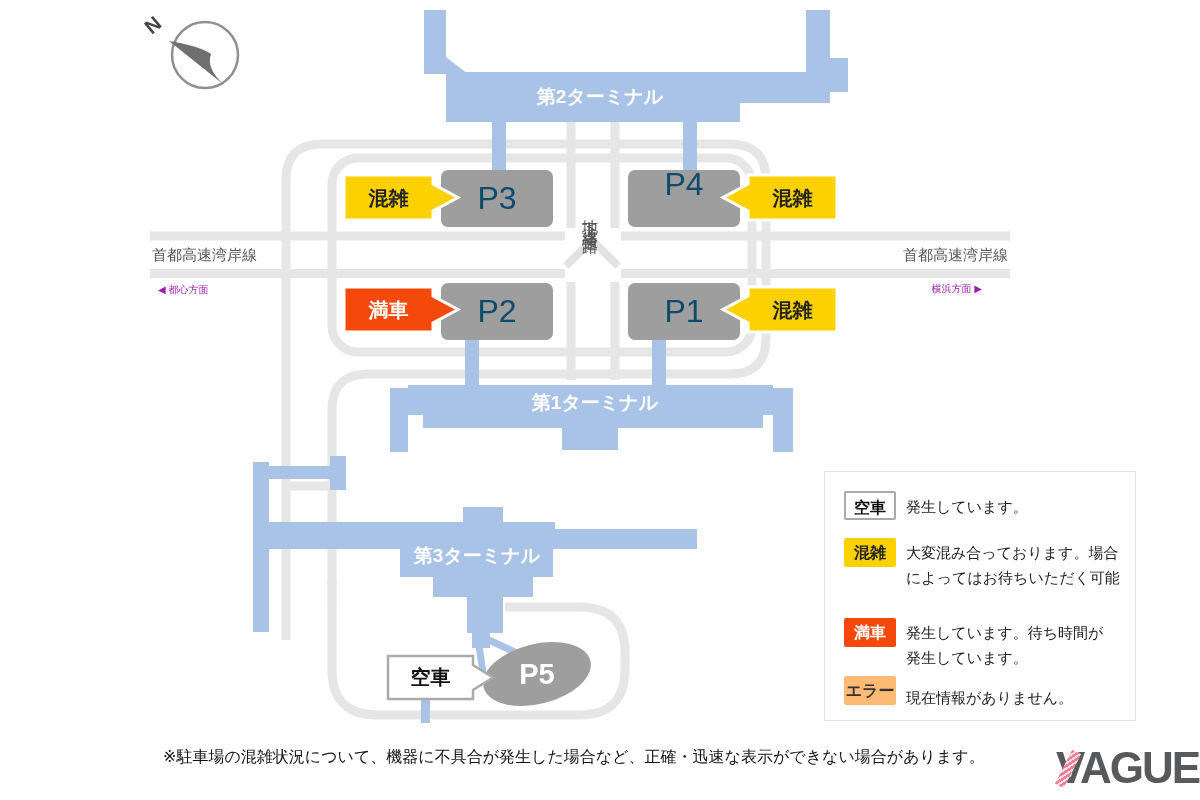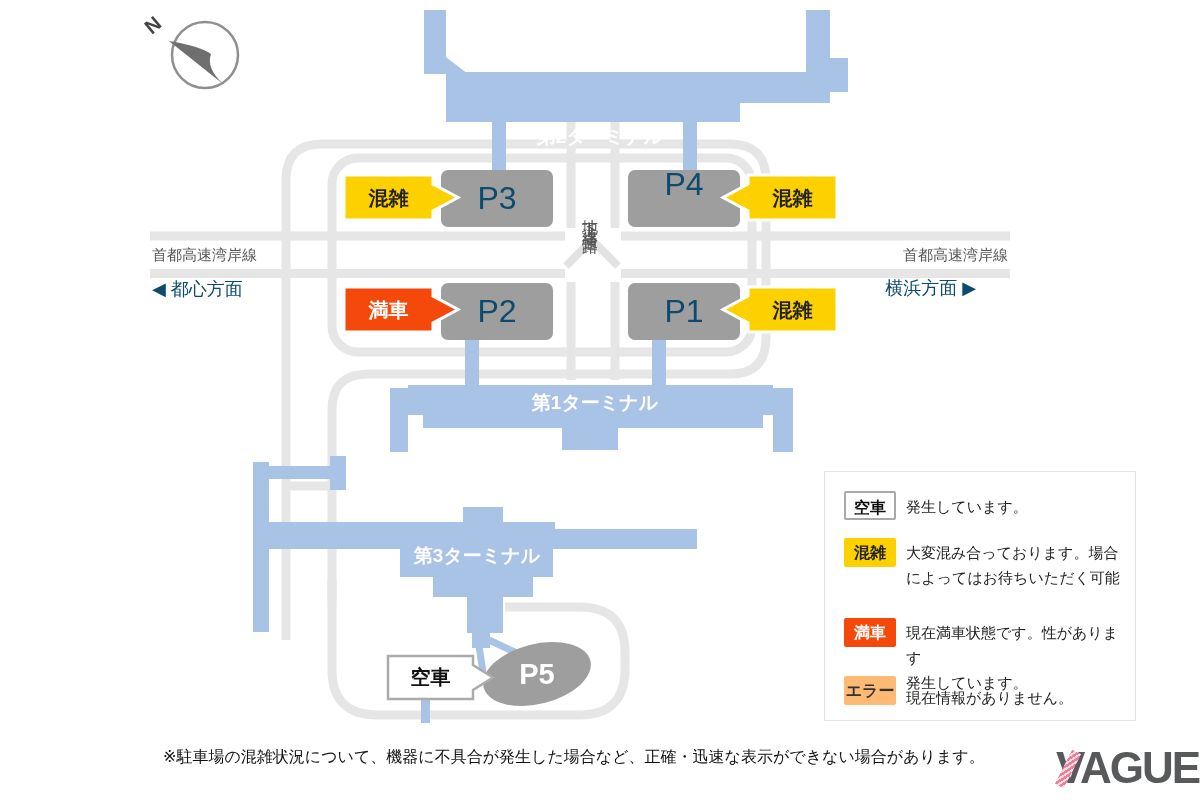--- a/index.html
+++ b/index.html
@@ -7,21 +7,21 @@
   #stage{position:relative;width:1200px;height:800px;background:#fff;overflow:hidden;}
   #map-svg{position:absolute;left:0;top:0;z-index:1;}
   .ovl{position:absolute;z-index:3;}
   .t-label{color:#fff;font-weight:bold;font-size:19px;text-align:center;width:160px;line-height:20px;}
   .p-label{color:#0c4a6e;font-weight:normal;font-size:32px;text-align:center;width:112px;line-height:27px;}
   .p5-label{color:#fff;font-weight:bold;font-size:29px;text-align:center;width:110px;line-height:30px;}
   .tag-label{font-weight:bold;font-size:20px;text-align:center;width:89px;line-height:22px;color:#222;}
   .tag-label.full{color:#fff;}
   .tag-label.avail{color:#111;width:85px;}
   .road-name{font-size:15px;color:#555;line-height:17px;}
-  .road-dir{font-size:18px;color:#0c4a6e;line-height:17px;}
+  .road-dir{font-size:10px;color:#a21caf;line-height:17px;margin-left:6px;}
   .r-align{width:150px;text-align:right;}
   .corridor{writing-mode:vertical-rl;font-size:16px;color:#555;letter-spacing:4px;line-height:20px;}
   .compass-n{font-weight:bold;font-size:20px;color:#444;transform:rotate(-40deg);}
   .legend{left:824px;top:471px;width:310px;height:248px;background:#fff;border:1px solid #e2e2e2;z-index:4;}
   .legend .chip{position:absolute;left:19px;width:52px;height:29px;line-height:29px;text-align:center;
     font-size:16px;font-weight:bold;border-radius:2px;box-sizing:border-box;}
   .chip-available{background:#fff;border:2px solid #a9a9a9;color:#111;}
   .chip-crowded{background:#fdd000;color:#222;}
   .chip-full{background:#f4490a;color:#fff;}
   .chip-error{background:#fdba74;color:#333;}
@@ -108,21 +108,21 @@
   </g>
 
   <g>
     <circle cx="205" cy="55" r="33" fill="#ffffff" stroke="#8f8f8f" stroke-width="2.5"></circle>
     <path d="M169,41 L223,84 Q206,68 211,54 Q200,46 169,41 Z" fill="#6f6f6f"></path>
   </g>
 </svg>
 
 <div class="ovl compass-n" style="left:146px;top:14px;">N</div>
 
-<div class="ovl t-label" style="left:520px;top:87px;margin-top:40px;">第2ターミナル</div>
+<div class="ovl t-label" style="left:520px;top:87px;">第2ターミナル</div>
 <div class="ovl t-label" style="left:515px;top:393px;">第1ターミナル</div>
 <div class="ovl t-label" style="left:397px;top:546px;">第3ターミナル</div>
 
 <div class="ovl p-label" style="left:441px;top:185px;">P3</div>
 <div class="ovl p-label" style="left:628px;top:171px;">P4</div>
 <div class="ovl p-label" style="left:441px;top:298px;">P2</div>
 <div class="ovl p-label" style="left:628px;top:298px;">P1</div>
 <div class="ovl p5-label" style="left:482px;top:659px;">P5</div>
 
 <div class="ovl tag-label" style="left:344px;top:187px;">混雑</div>
@@ -145,21 +145,21 @@
   </div>
 
   <div class="chip chip-crowded" style="top:66px;">混雑</div>
   <div class="desc" style="top:68px;">
     <div>大変混み合っております。場合</div>
     <div>によってはお待ちいただく可能</div>
   </div>
 
   <div class="chip chip-full" style="top:146px;">満車</div>
   <div class="desc" style="top:148px;">
-    <div>現在満車状態です。性があります</div>
+    <div>発生しています。待ち時間が</div>
     <div>発生しています。</div>
   </div>
 
   <div class="chip chip-error" style="top:204px;">エラー</div>
   <div class="desc" style="top:213px;">
     <div>現在情報がありません。</div>
   </div>
 </div>
 
 <div class="ovl footnote">※駐車場の混雑状況について、機器に不具合が発生した場合など、正確・迅速な表示ができない場合があります。</div>

